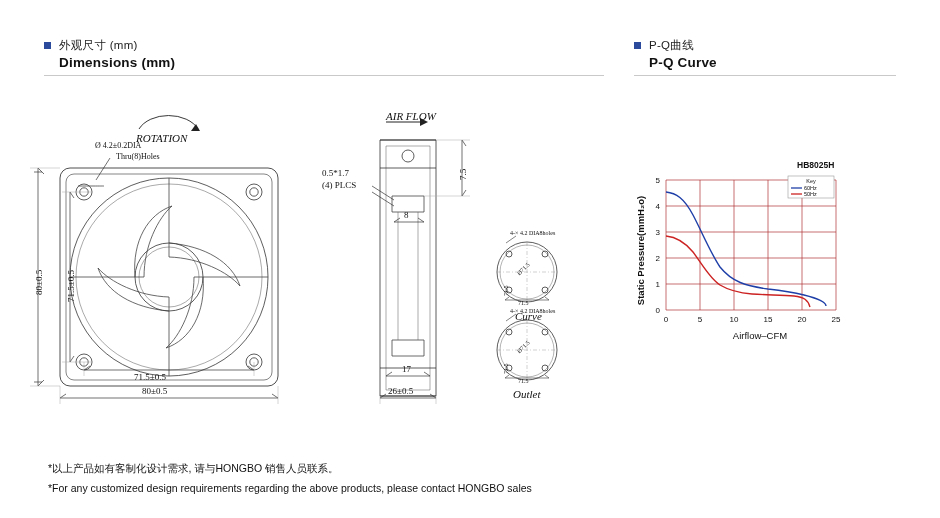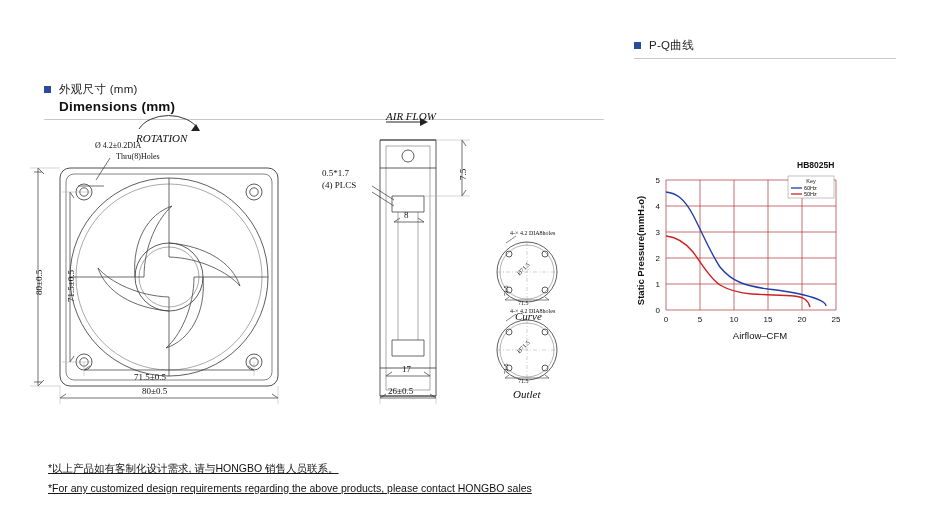--- a/index.html
+++ b/index.html
@@ -32,42 +32,43 @@
   .chart-wrap{position:absolute;left:636px;top:170px;width:230px;height:180px;}
   .chart-title{position:absolute;left:797px;top:160px;font-size:8.5px;font-weight:bold;color:#111;}
   .ylab{position:absolute;left:630px;top:185px;width:14px;height:140px;}
   .ylab span{
     position:absolute;left:-55px;top:60px;width:130px;text-align:center;
     transform:rotate(-90deg);font-size:9.5px;font-weight:bold;color:#111;
   }
   .xlab{position:absolute;left:660px;top:330px;width:200px;text-align:center;font-size:9.5px;font-weight:normal;color:#111;}
 
   
-  .notes{position:absolute;left:48px;top:462px;text-decoration:underline;}
+  .notes{position:absolute;left:48px;top:462px;}
   .notes div{font-size:10.5px;color:#111;margin-bottom:6px;}
 </style>
 </head>
 <body>
 
 <div class="page">
 
-  <div class="sec-head" style="left:44px;top:38px;width:560px;margin-top:44px;">
+  <div class="sec-head" style="left:44px;top:38px;width:560px;">
     <div class="row">
       <span class="sq"></span>
       <span class="cn">外观尺寸 (mm)</span>
     </div>
     <div class="en">Dimensions (mm)</div>
     <div class="rule"></div>
   </div>
 
   <div class="sec-head" style="left:634px;top:38px;width:262px;">
     <div class="row">
       <span class="sq"></span>
       <span class="cn">P-Q曲线</span>
     </div>
+    <div class="en">P-Q Curve</div>
     <div class="rule"></div>
   </div>
 
   <svg class="draw" viewBox="0 0 940 518">
     <g fill="none" stroke="#222" stroke-width="0.8">
 
       <rect x="60" y="168" width="218" height="218" rx="10" ry="10"></rect>
       <rect x="66" y="174" width="206" height="206" rx="8" ry="8" stroke="#333" stroke-width="0.6"></rect>
 
       <circle cx="84" cy="192" r="8" stroke="#333"></circle>

